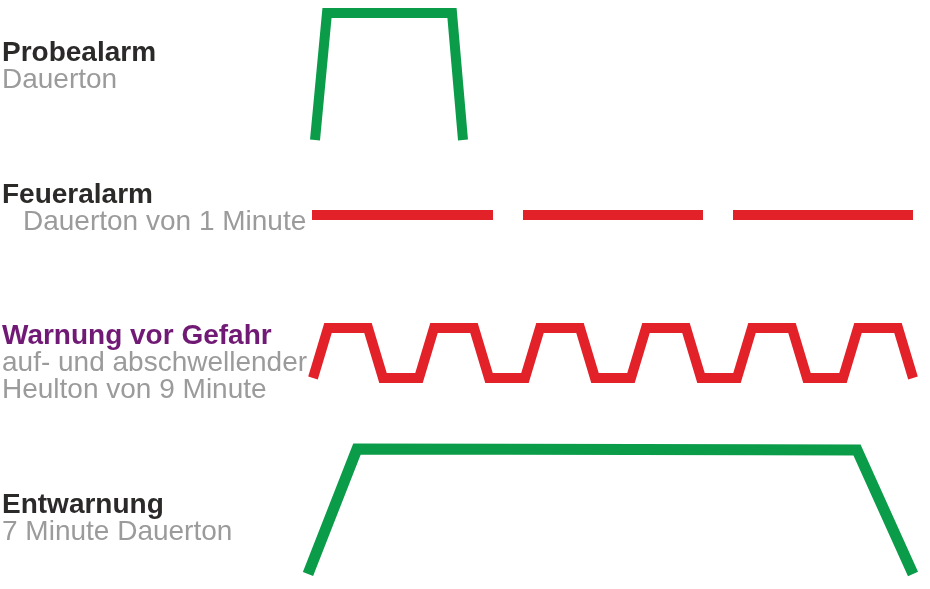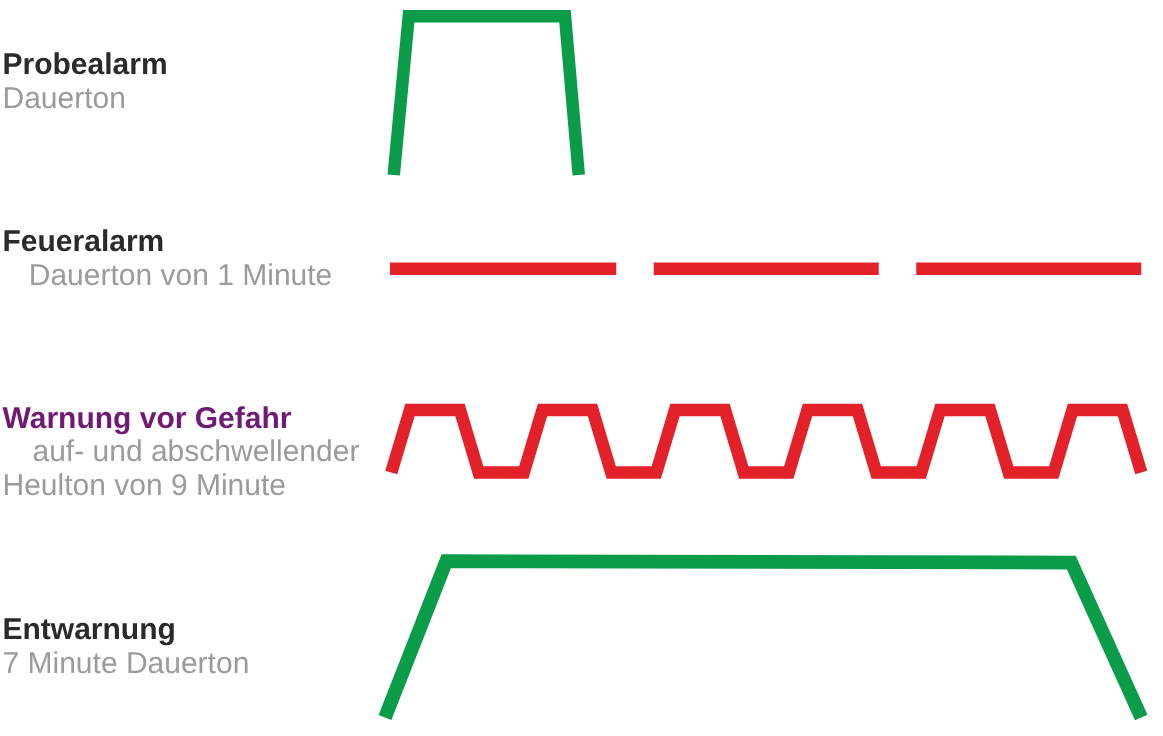--- a/index.html
+++ b/index.html
@@ -20,21 +20,21 @@
     left: 0;
     top: 0;
     width: 930px;
     height: 589px;
     display: block;
   }
   .label {
     position: absolute;
     left: 2px;
     width: 300px;
-    font-size: 24px;
+    font-size: 28px;
     line-height: 27px;
     white-space: nowrap;
   }
   .label-title {
     font-weight: bold;
     color: #2b2a29;
   }
   .label-sub {
     color: #9b9b9b;
   }
@@ -58,21 +58,21 @@
     <div class="label-sub" style="color: rgb(155, 155, 155);">Dauerton</div>
   </div>
 
   <div class="label" style="top:180px">
     <div class="label-title" style="color: rgb(43, 42, 41);">Feueralarm</div>
     <div class="label-sub" style="color: rgb(155, 155, 155); margin-left: 21px;">Dauerton von 1 Minute</div>
   </div>
 
   <div class="label" style="top:321px">
     <div class="label-title" style="color: #701a75;">Warnung vor Gefahr</div>
-    <div class="label-sub" style="color: rgb(155, 155, 155); margin-left: 24px;">auf- und abschwellender</div>
+    <div class="label-sub" style="color: rgb(155, 155, 155);">auf- und abschwellender</div>
     <div class="label-sub" style="color: rgb(155, 155, 155);">Heulton von 9 Minute</div>
   </div>
 
   <div class="label" style="top:490px">
     <div class="label-title" style="color: rgb(43, 42, 41);">Entwarnung</div>
     <div class="label-sub" style="color: rgb(155, 155, 155);">7 Minute Dauerton</div>
   </div>
 
 </div>
 

